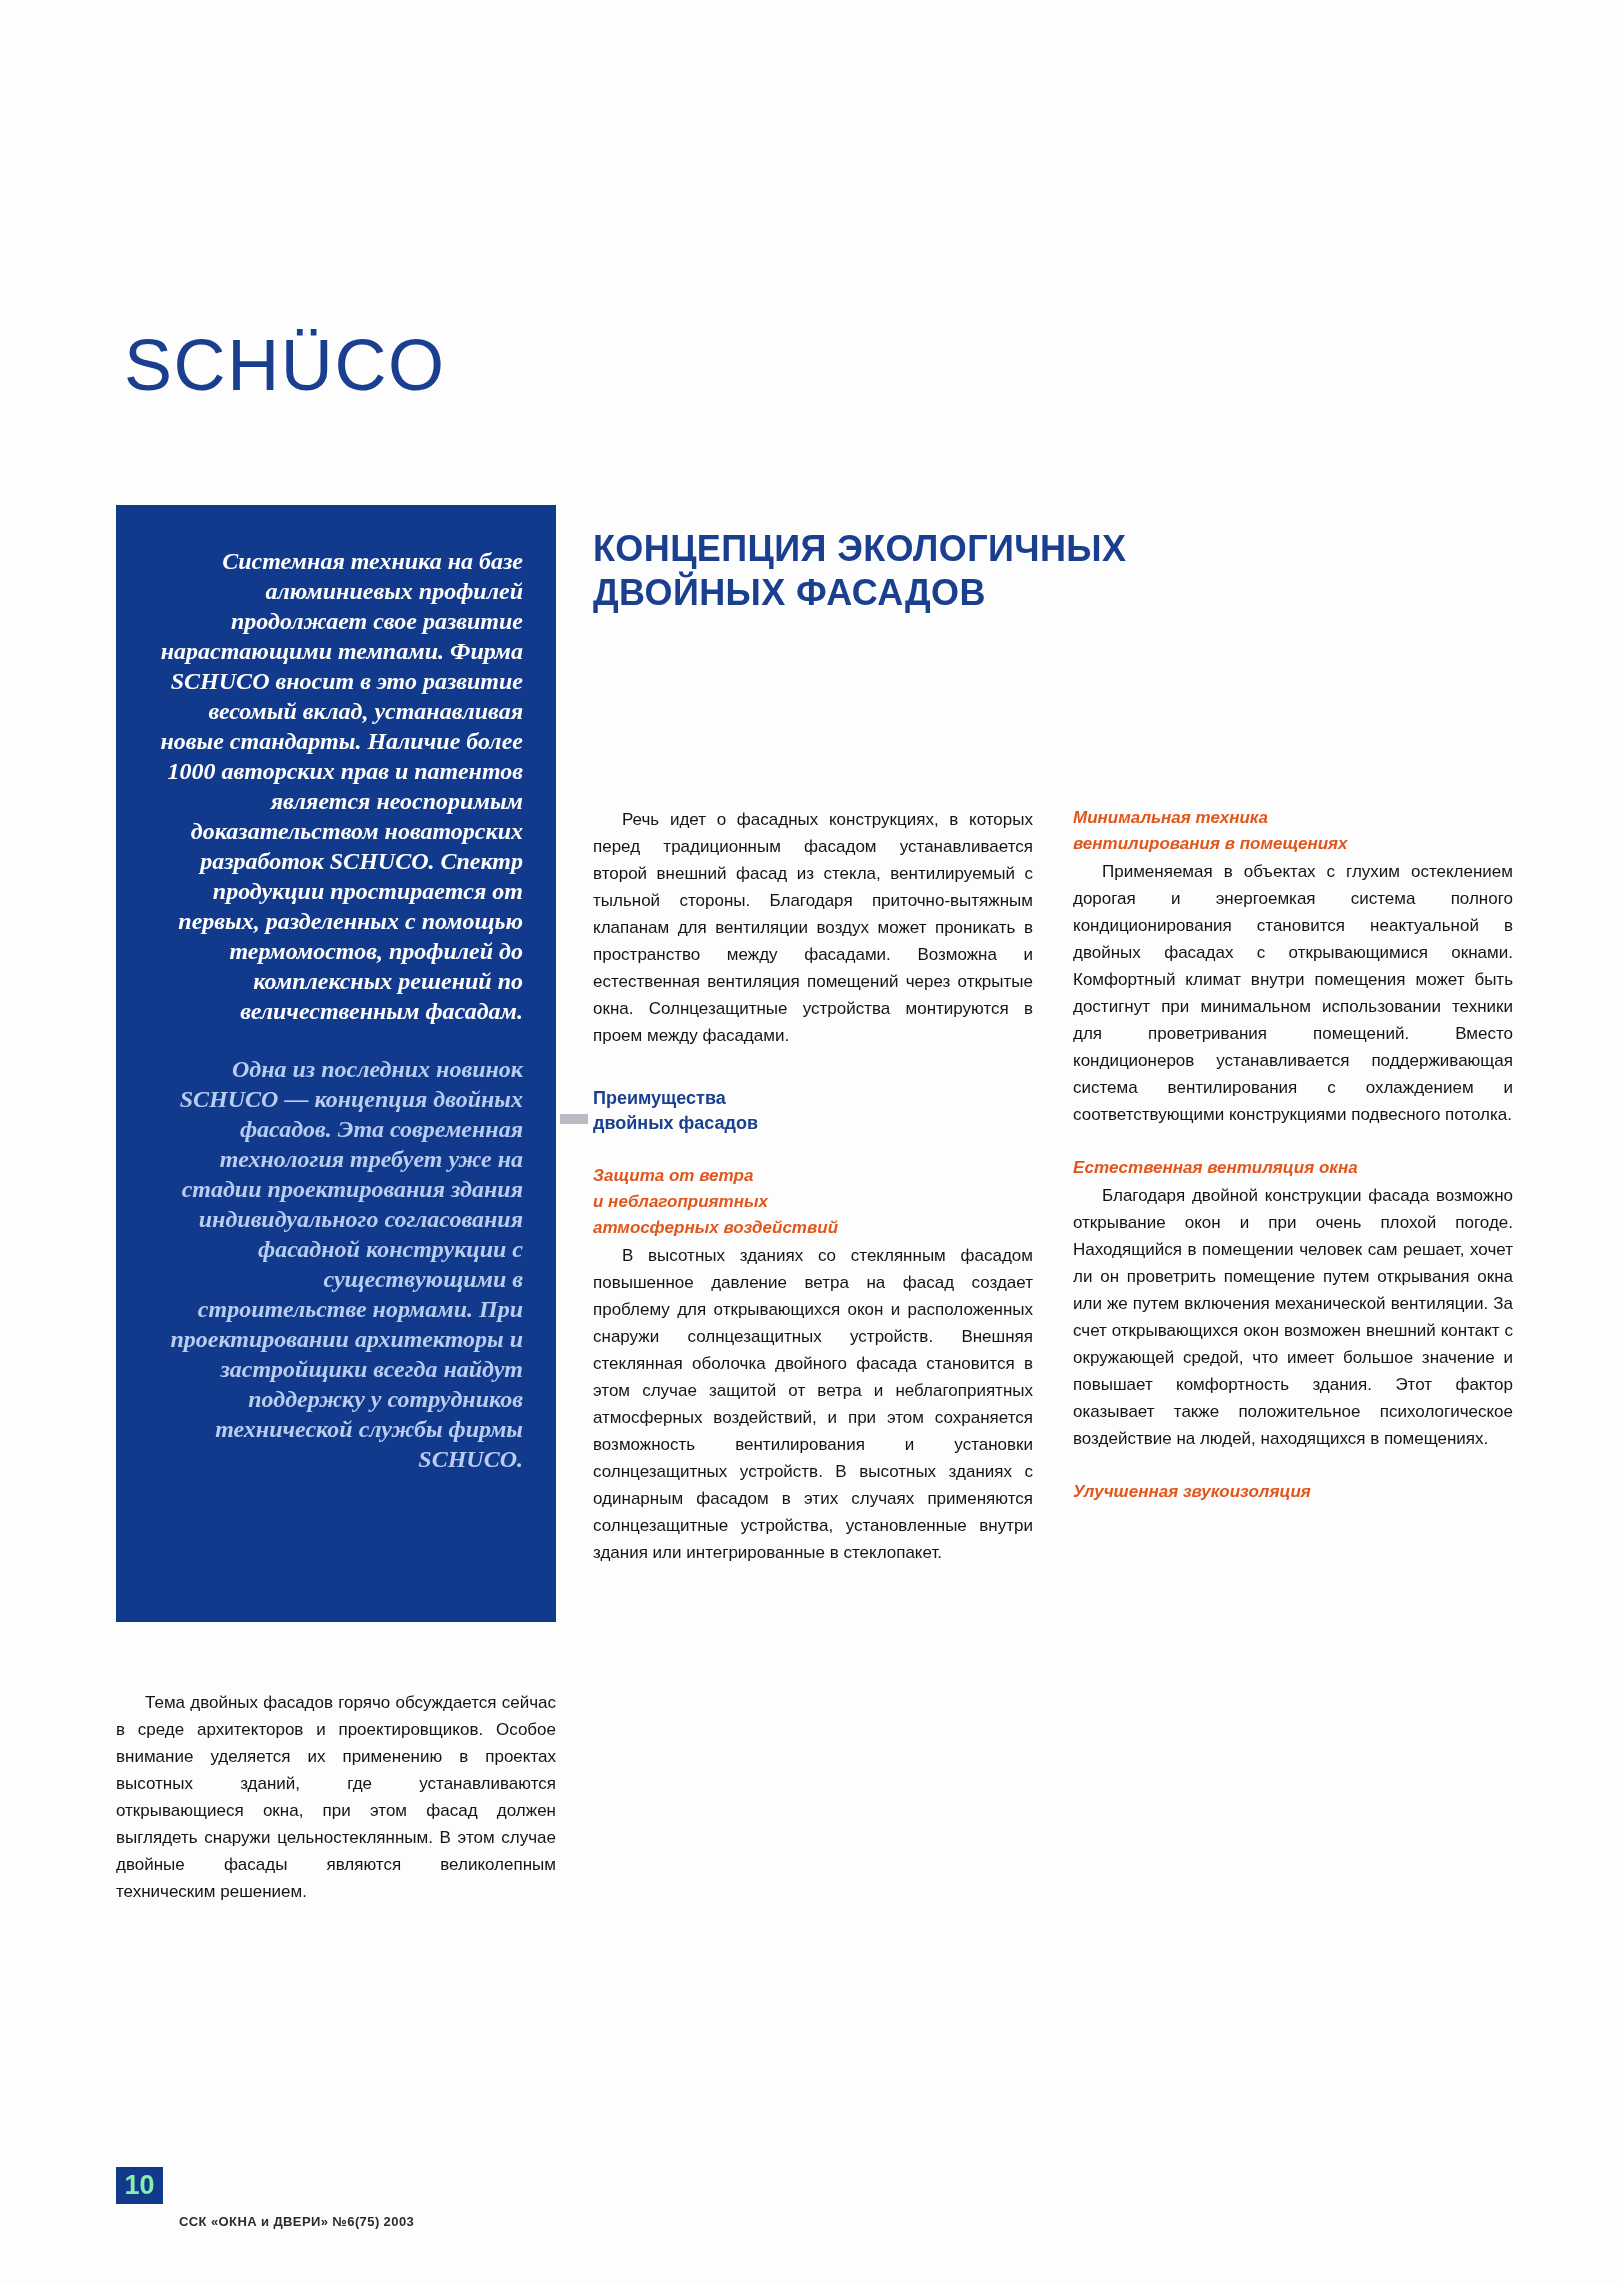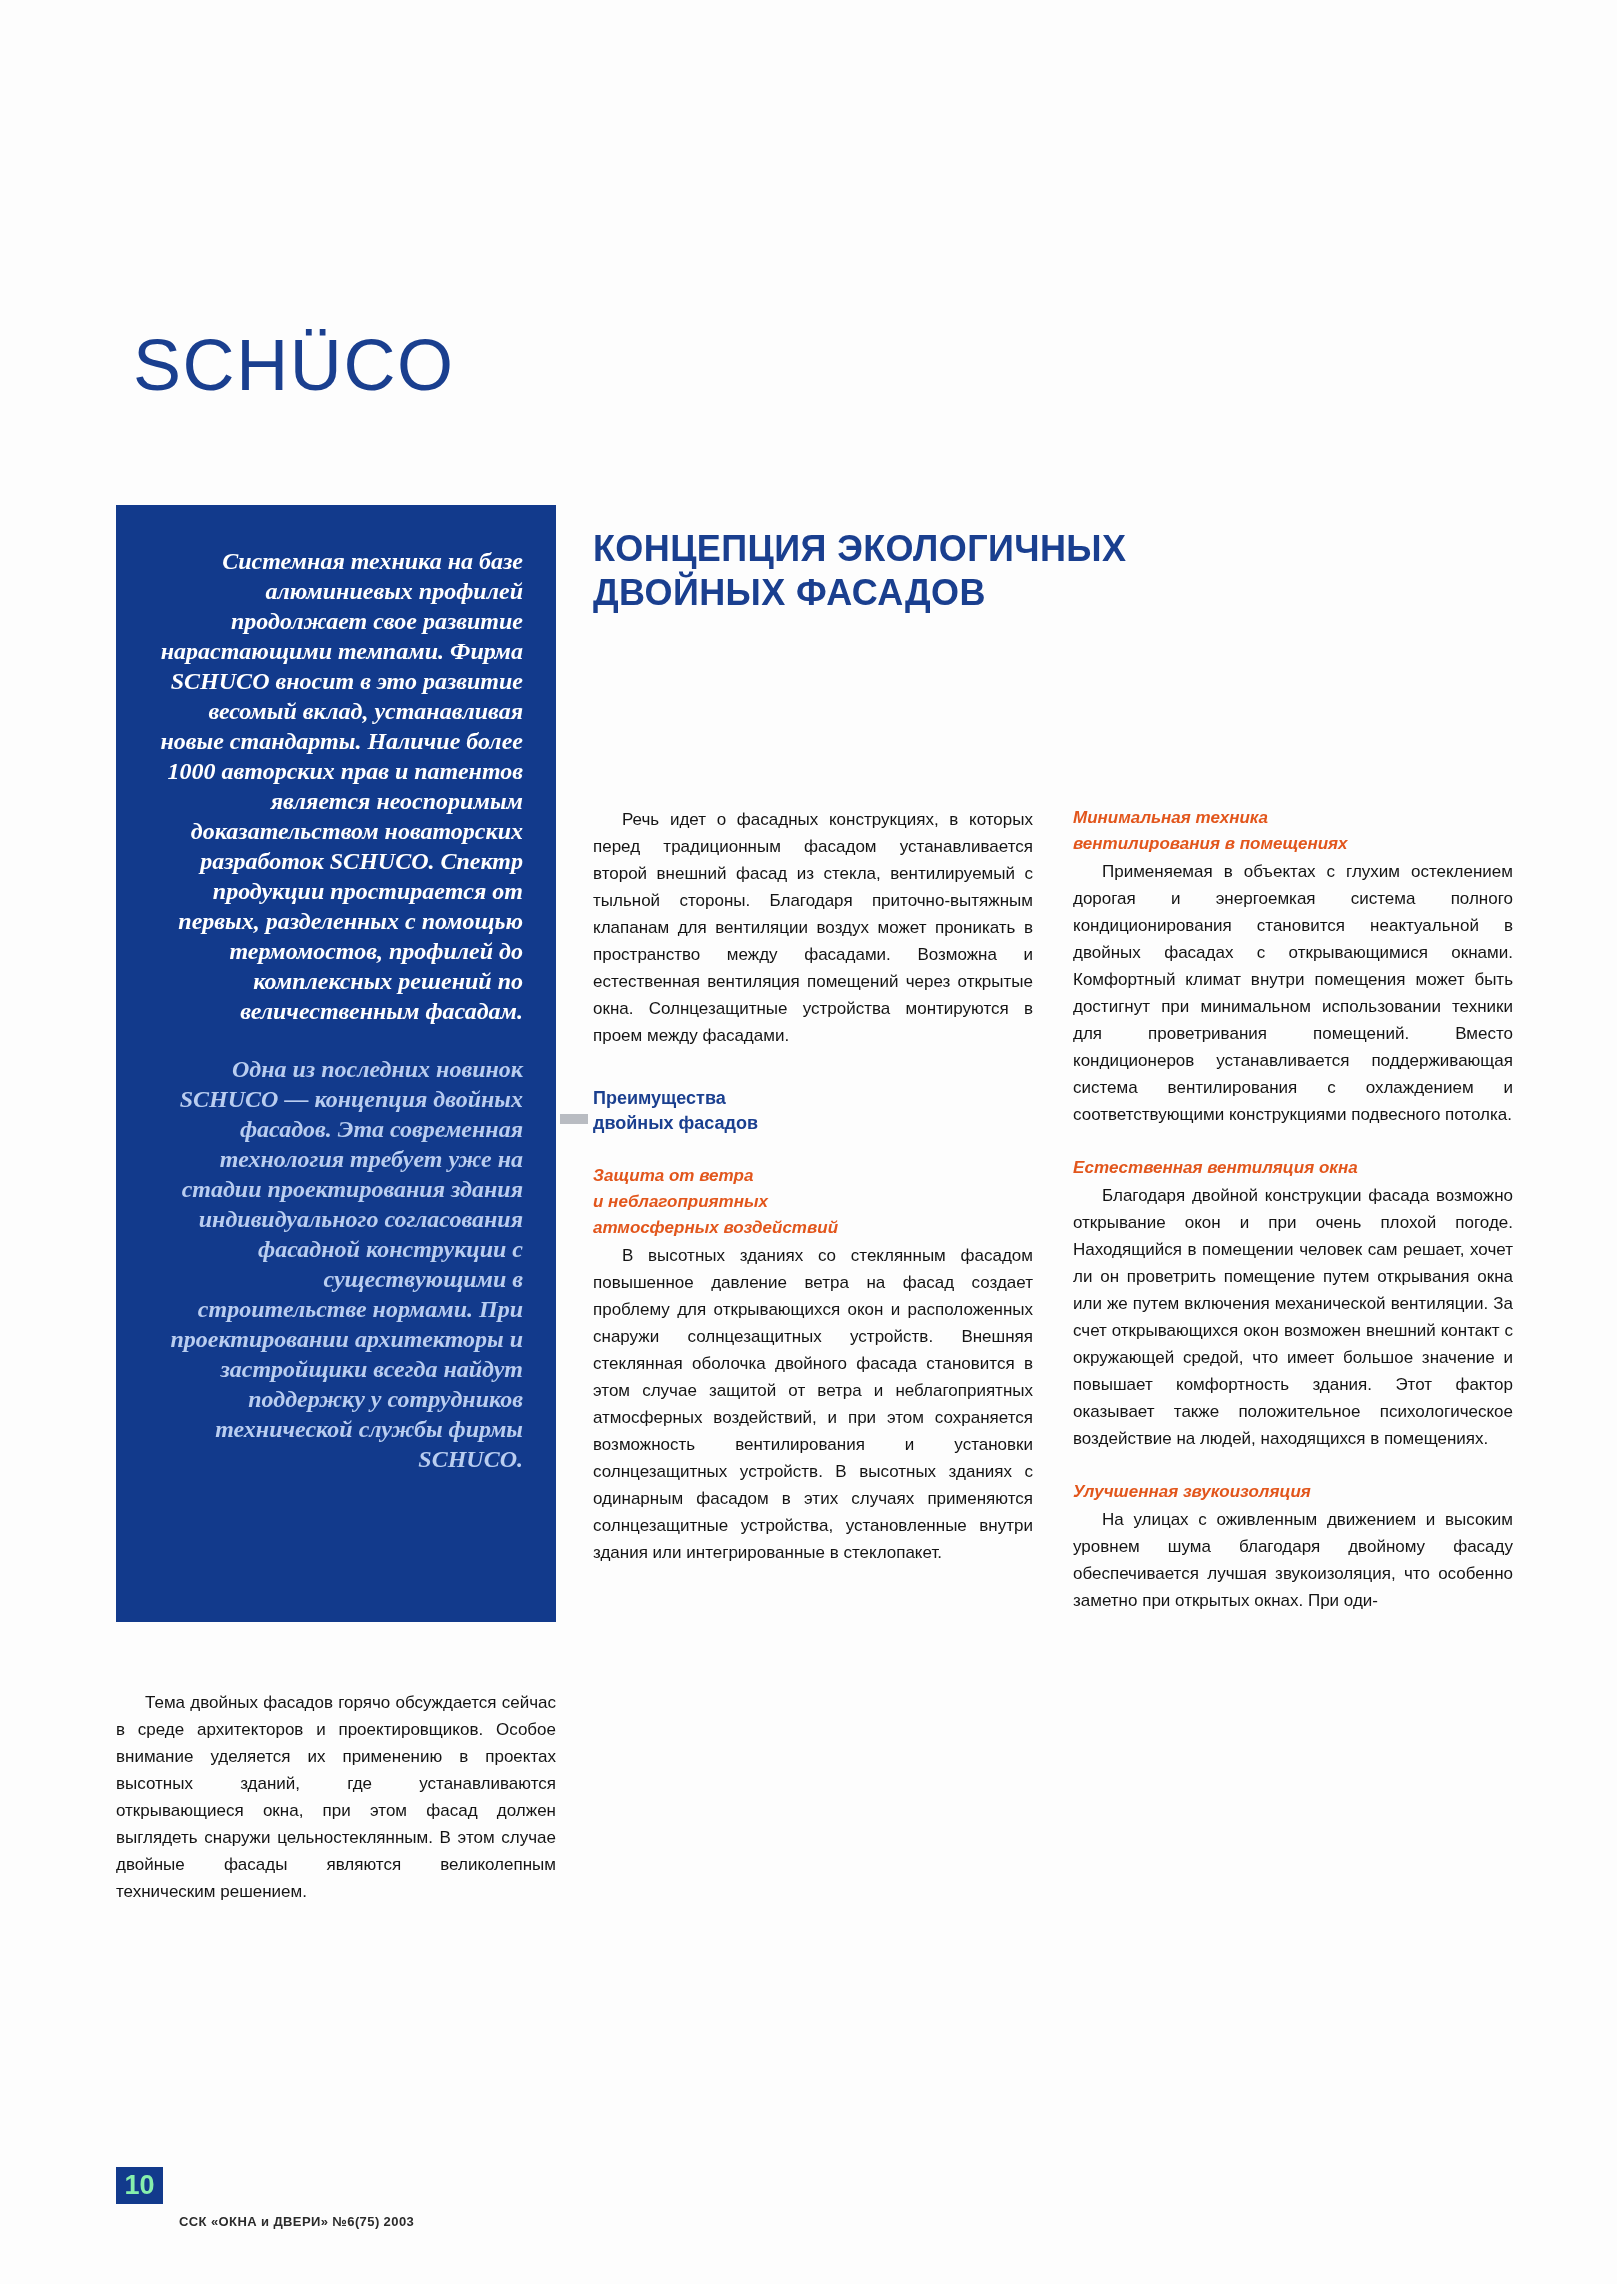--- a/index.html
+++ b/index.html
@@ -76,21 +76,20 @@
   
   .schuco-logo {
     position: absolute;
     left: 124px;
     top: 324px;
     font-size: 72px;
     letter-spacing: 1.6px;
     color: #1a3f8f;
     font-family: "Liberation Sans", sans-serif;
     font-weight: 300;
-    margin-left: 9px;
   }
 
   
   .lead-panel {
     position: absolute;
     left: 116px;
     top: 505px;
     width: 440px;
     height: 1117px;
     background: #123a8c;
@@ -272,21 +271,20 @@
 
   <div class="col col-right">
     <div class="sub-orange">Минимальная техника</div>
     <div class="sub-orange">вентилирования в помещениях</div>
     <p>Применяемая в объектах с глухим остеклением дорогая и энергоемкая система полного кондиционирования становится неактуальной в двойных фасадах с открывающимися окнами. Комфортный климат внутри помещения может быть достигнут при минимальном использовании техники для проветривания помещений. Вместо кондиционеров устанавливается поддерживающая система вентилирования с охлаждением и соответствующими конструкциями подвесного потолка.</p>
     <div class="spacer-m"></div>
     <div class="sub-orange">Естественная вентиляция окна</div>
     <p>Благодаря двойной конструкции фасада возможно открывание окон и при очень плохой погоде. Находящийся в помещении человек сам решает, хочет ли он проветрить помещение путем открывания окна или же путем включения механической вентиляции. За счет открывающихся окон возможен внешний контакт с окружающей средой, что имеет большое значение и повышает комфортность здания. Этот фактор оказывает также положительное психологическое воздействие на людей, находящихся в помещениях.</p>
     <div class="spacer-m"></div>
     <div class="sub-orange">Улучшенная звукоизоляция</div>
-    <p>На улицах с оживленным движением и высоким уровнем шума благодаря двойному фасаду обеспечивается лучшая звукоизоляция, что особенно заметно при открытых окнах. При оди-</p>
   </div>
 
   <div class="footer">
     <div class="folio-box">10</div>
     <div class="footer-text">ССК  «ОКНА и ДВЕРИ»  №6(75) 2003</div>
   </div>
 
 </div>
 
 

